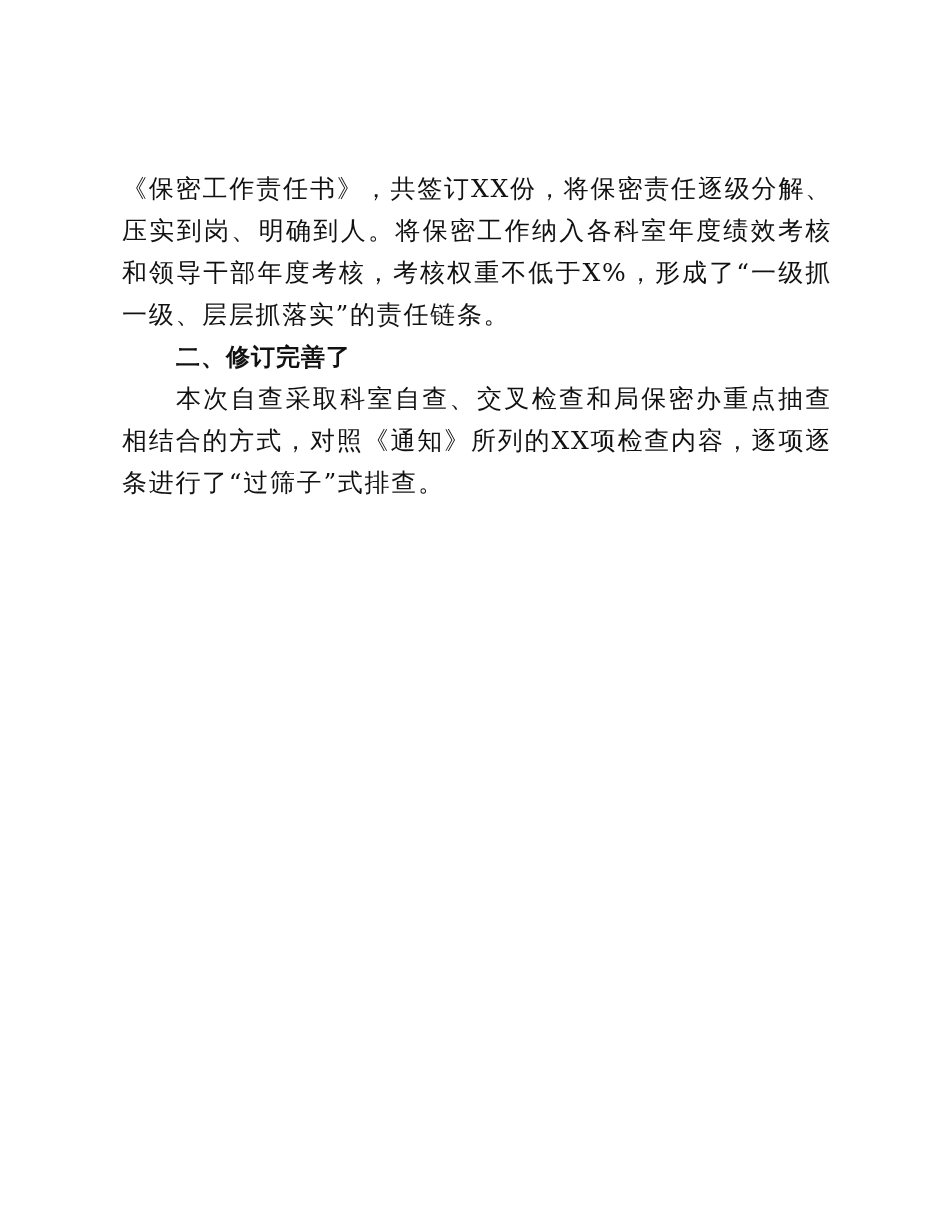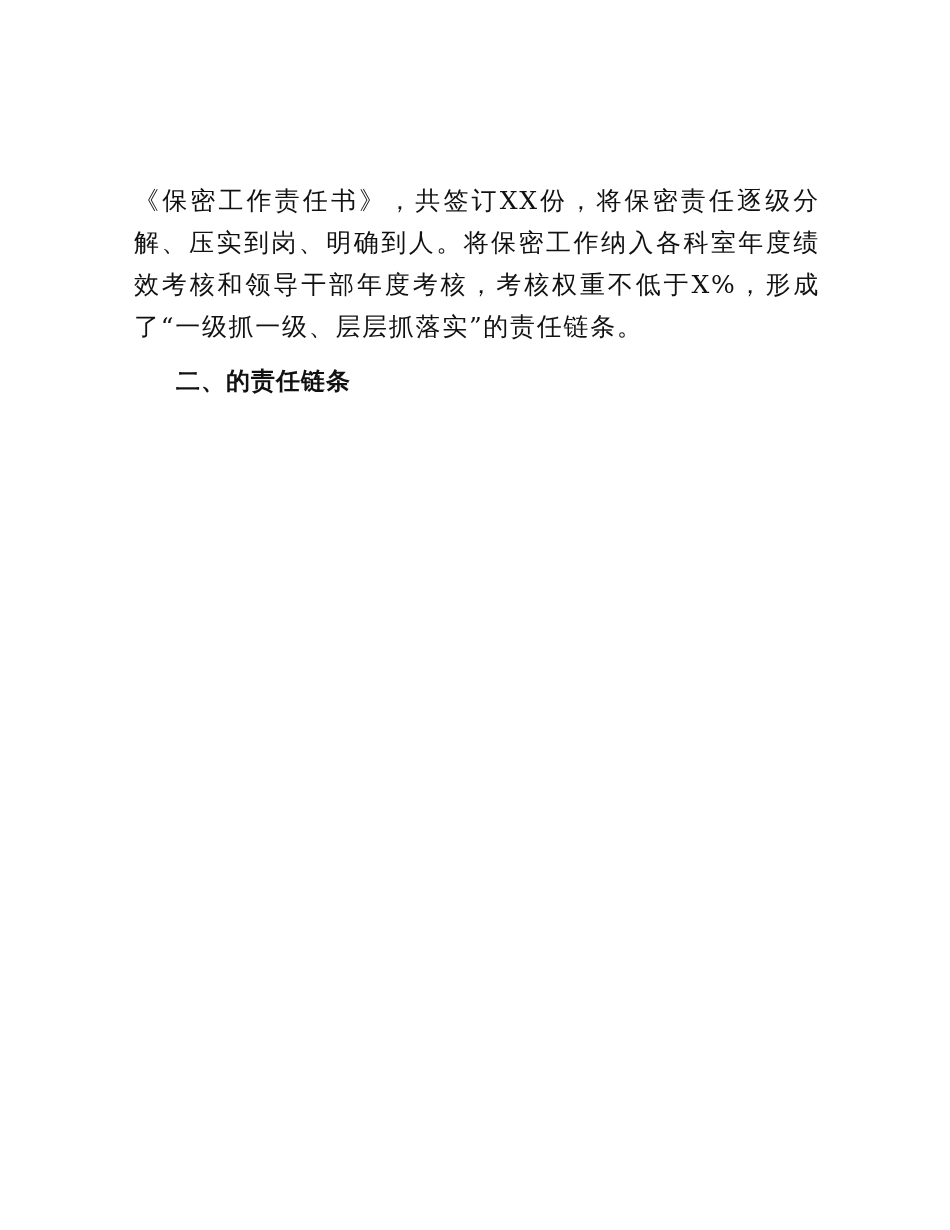--- a/index.html
+++ b/index.html
@@ -15,21 +15,21 @@
       font-family: "DejaVu Serif", "Liberation Serif", serif;
       color: #111111;
     }
     .page {
       position: absolute;
       left: 122px;
       top: 168px;
       width: 710px;
     }
     .para {
-      margin: 12px;
+      margin: 0;
       font-size: 25px;
       line-height: 42px;
       letter-spacing: 1.7px;
       text-align: justify;
       text-justify: inter-character;
       word-break: break-all;
     }
     .para.indent {
       text-indent: 54px;
     }
@@ -41,14 +41,15 @@
       line-height: 42px;
       letter-spacing: 1px;
       text-indent: 54px;
     }
   </style>
 </head>
 <body>
 
 <div class="page">
   <p class="para">《保密工作责任书》，共签订XX份，将保密责任逐级分解、压实到岗、明确到人。将保密工作纳入各科室年度绩效考核和领导干部年度考核，考核权重不低于X%，形成了“一级抓一级、层层抓落实”的责任链条。</p>
-  <h2 class="heading">二、的责任链条</h2>
+  <h2 class="heading">二、修订完善了</h2>
+  <p class="para indent">本次自查采取科室自查、交叉检查和局保密办重点抽查相结合的方式，对照《通知》所列的XX项检查内容，逐项逐条进行了“过筛子”式排查。</p>
 </div>
 
 </body></html>

